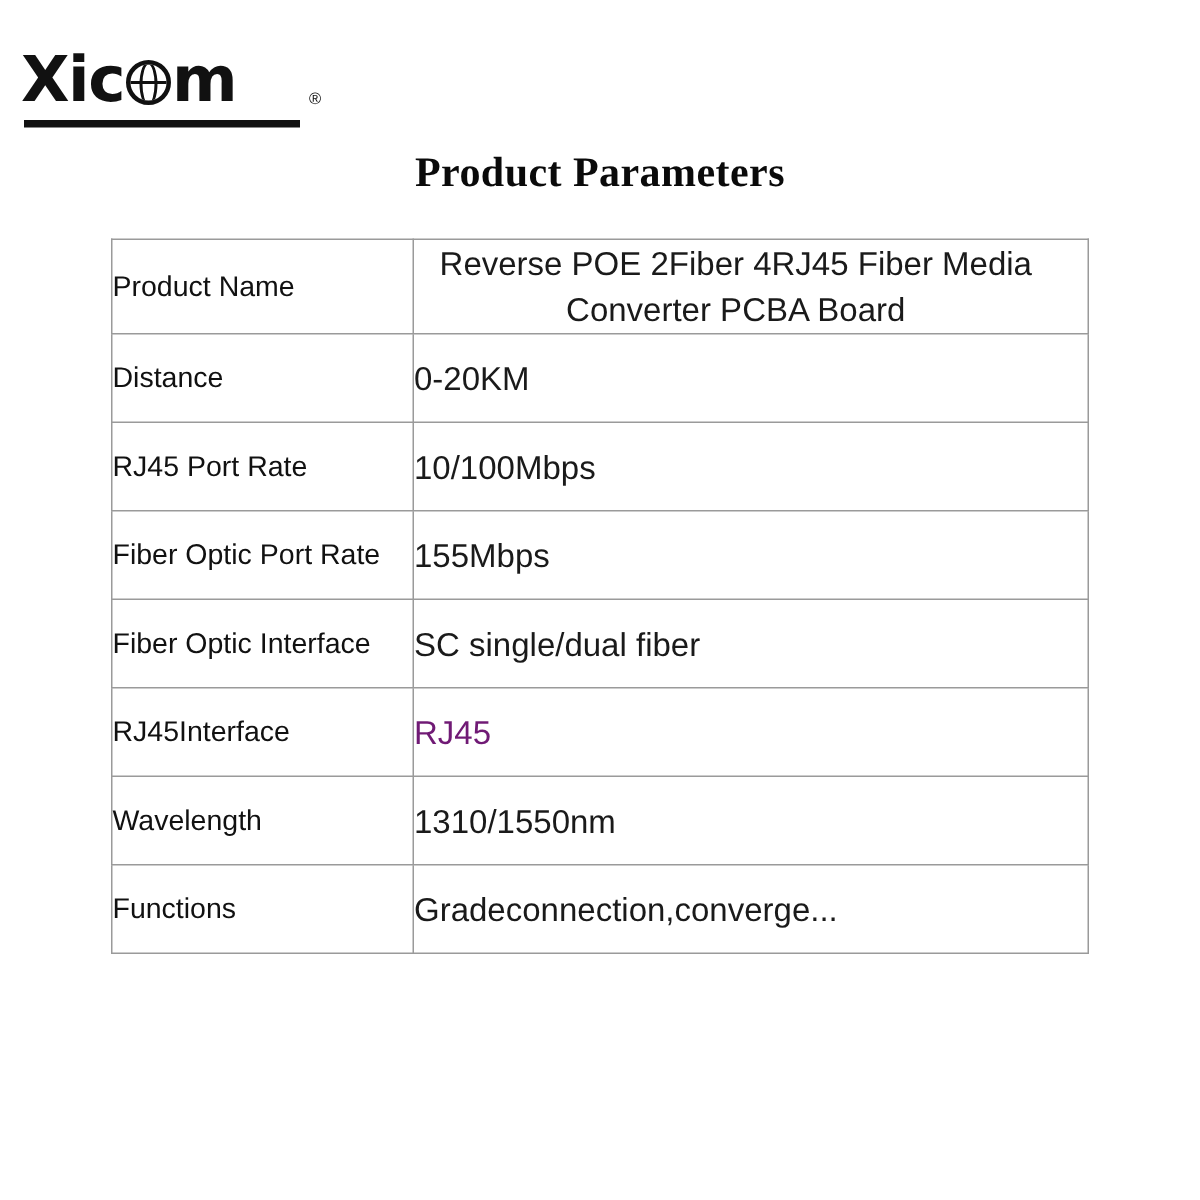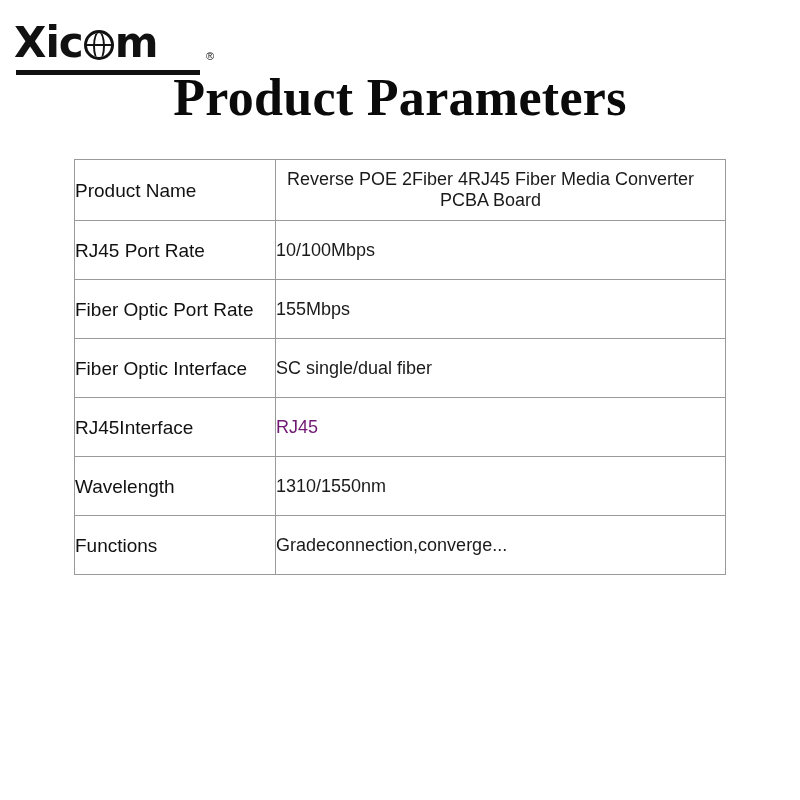--- a/index.html
+++ b/index.html
@@ -13,21 +13,21 @@
     font-family: "Liberation Sans", sans-serif;
     color: #000000;
     overflow: hidden;
     position: relative;
   }
 
   
   .logo-block {
     position: absolute;
     left: 14px;
-    top: 20px;
+    top: 30px;
     width: 260px;
     height: 56px;
   }
   .logo-text {
     font-family: "DejaVu Sans", sans-serif;
     font-weight: bold;
     font-size: 42px;
     letter-spacing: -1px;
     line-height: 46px;
     color: #111111;
@@ -83,27 +83,27 @@
     top: 50%;
     transform: translateY(-50%);
     width: 30px;
     height: 0;
     border-top: 2.5px solid #111111;
   }
 
   
   .page-title {
     position: absolute;
-    top: 68px;
+    top: 100px;
     left: 0;
     width: 800px;
     text-align: center;
     font-family: "Liberation Serif", serif;
     font-weight: bold;
-    font-size: 52px;
+    font-size: 28px;
     color: #0a0a0a;
     letter-spacing: 0.3px;
   }
 
   
   .param-table {
     position: absolute;
     left: 74px;
     top: 159px;
     width: 652px;
@@ -118,22 +118,22 @@
   .cell-label {
     width: 200px;
     text-align: left;
     font-size: 19px;
     line-height: 25px;
     color: #111111;
     padding: 6px 8px;
   }
   .cell-value {
     text-align: left;
-    font-size: 18px;
-    line-height: 21px;
+    font-size: 22px;
+    line-height: 31px;
     color: #1a1a1a;
     padding: 6px 0 6px 24px;
   }
   .cell-value.centered-two-line {
     text-align: center;
     padding-left: 10px;
     padding-right: 30px;
   }
   .cell-value.muted {
     color: #701a75;
@@ -152,20 +152,24 @@
 
 <div class="page-title">Product Parameters</div>
 
 <table class="param-table">
   <tbody>
     <tr class="row-tall">
       <td class="cell-label">Product Name</td>
       <td class="cell-value centered-two-line">Reverse POE 2Fiber 4RJ45 Fiber Media Converter PCBA Board</td>
     </tr>
     <tr class="row-std">
+      <td class="cell-label">Distance</td>
+      <td class="cell-value">0-20KM</td>
+    </tr>
+    <tr class="row-std">
       <td class="cell-label">RJ45 Port Rate</td>
       <td class="cell-value">10/100Mbps</td>
     </tr>
     <tr class="row-std">
       <td class="cell-label">Fiber Optic Port Rate</td>
       <td class="cell-value">155Mbps</td>
     </tr>
     <tr class="row-std">
       <td class="cell-label">Fiber Optic Interface</td>
       <td class="cell-value">SC single/dual fiber</td>

